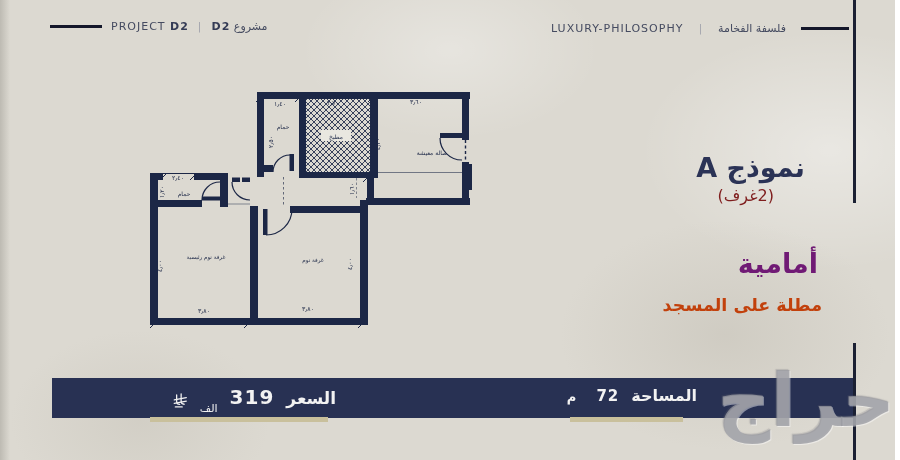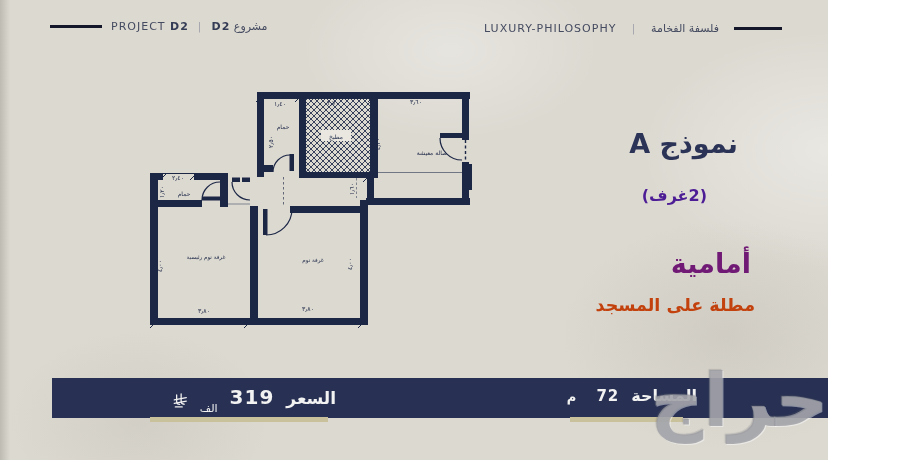--- a/index.html
+++ b/index.html
@@ -1,18 +1,18 @@
 <!DOCTYPE html>
 <html><head>
 <meta charset="utf-8">
 <style>
   html,body{margin:0;padding:0;}
   body{font-family:"DejaVu Sans","Liberation Sans",sans-serif;}
   .canvas{
-    position:relative;width:828px;height:460px;overflow:hidden;
+    position:relative;width:895px;height:460px;overflow:hidden;
     background:#dcd9d1;
   }
   
   .blob{position:absolute;border-radius:50%;pointer-events:none;}
   .blob.b1{left:640px;top:30px;width:380px;height:240px;background:radial-gradient(closest-side,rgba(255,255,255,.38),rgba(255,255,255,0));}
   .blob.b2{left:560px;top:220px;width:330px;height:230px;background:radial-gradient(closest-side,rgba(181,176,164,.32),rgba(181,176,164,0));}
   .blob.b3{left:300px;top:-40px;width:300px;height:180px;background:radial-gradient(closest-side,rgba(255,255,255,.30),rgba(255,255,255,0));}
   .blob.b4{left:10px;top:330px;width:260px;height:180px;background:radial-gradient(closest-side,rgba(181,176,164,.25),rgba(181,176,164,0));}
   .edge-shade{position:absolute;left:0;top:0;width:10px;height:460px;background:linear-gradient(to right,rgba(110,108,100,.28),rgba(110,108,100,0));}
 
@@ -24,22 +24,22 @@
   
   .header-left{position:absolute;left:50px;top:20px;display:flex;align-items:center;gap:9px;color:#454b60;font-size:11px;letter-spacing:1px;white-space:nowrap;}
   .header-left .rule{width:52px;height:2.5px;background:#14172a;}
   .header-right{position:absolute;top:22px;right:46px;display:flex;align-items:center;gap:15px;color:#454b60;font-size:11px;letter-spacing:1px;white-space:nowrap;}
   .header-right .rule{width:48px;height:2.5px;background:#14172a;}
   .brand-bold{font-weight:bold;color:#343b55;}
   .sep{color:#7b8093;font-weight:300;}
   .ar{direction:rtl;unicode-bidi:isolate;}
 
   
-  .model-name{position:absolute;right:90px;top:128px;color:#2b3356;font-size:27px;font-weight:bold;direction:rtl;white-space:nowrap;}
-  .rooms-count{position:absolute;right:121px;top:186px;color:#4c1d95;font-size:16px;font-weight:bold;direction:rtl;white-space:nowrap;}
+  .model-name{position:absolute;right:90px;top:152px;color:#2b3356;font-size:27px;font-weight:bold;direction:rtl;white-space:nowrap;}
+  .rooms-count{position:absolute;right:121px;top:186px;color:#7f1d1d;font-size:16px;font-weight:normal;direction:rtl;white-space:nowrap;}
   .facing{position:absolute;right:77px;top:248px;color:#701a75;font-size:27px;font-weight:bold;direction:rtl;white-space:nowrap;}
   .view{position:absolute;right:73px;top:295px;color:#c2410c;font-size:17.5px;font-weight:bold;direction:rtl;white-space:nowrap;}
 
   
   .plan{position:absolute;left:140px;top:80px;width:340px;height:250px;}
   .plan text{fill:#1c2746;font-family:"DejaVu Sans",sans-serif;}
 
   
   .footer-bar{position:absolute;left:52px;top:378px;width:801px;height:40px;background:#283153;}
   .price-group{position:absolute;left:112px;top:7px;width:172px;display:flex;direction:rtl;align-items:baseline;gap:12px;color:#f2f2f2;white-space:nowrap;}

